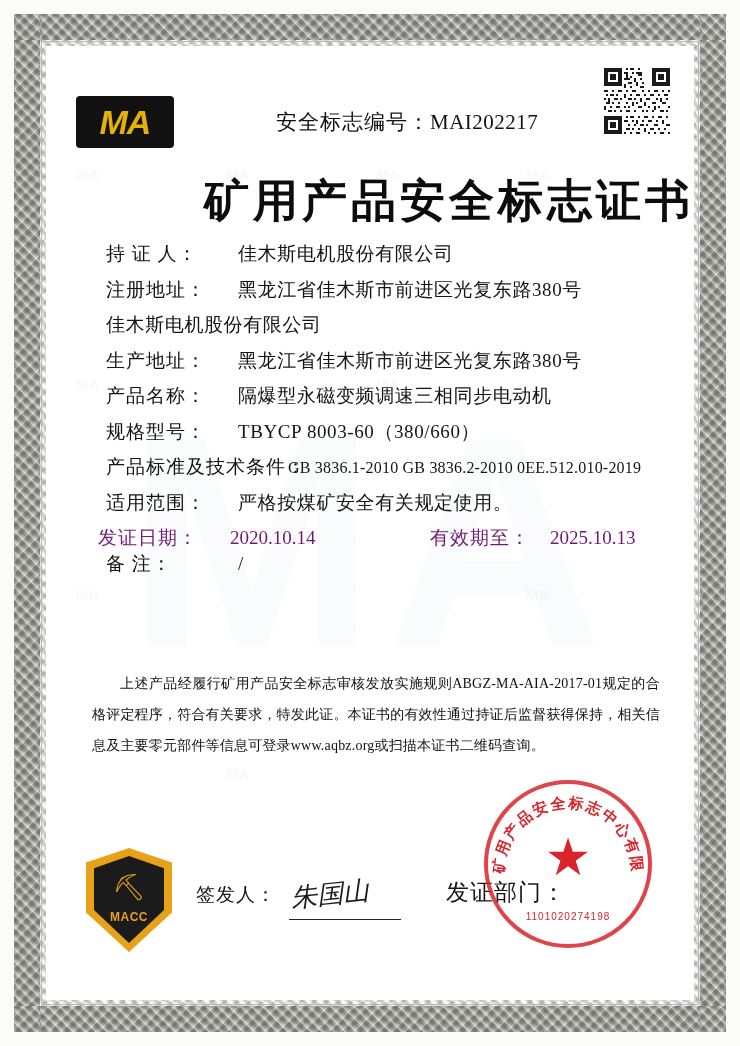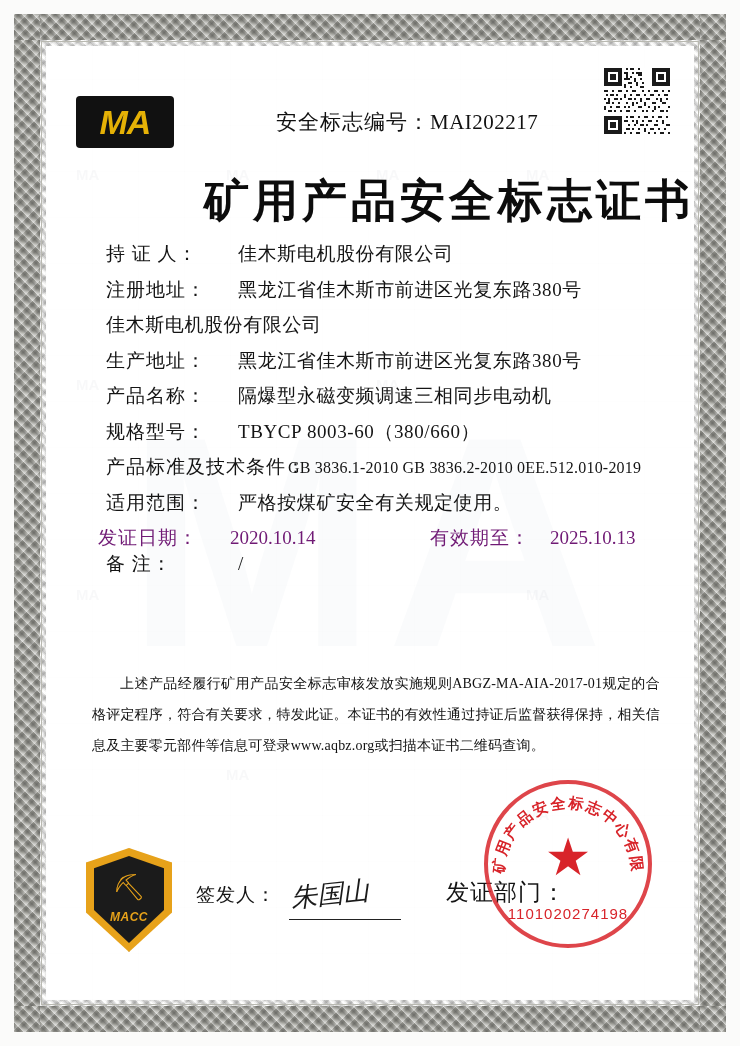--- a/index.html
+++ b/index.html
@@ -284,21 +284,20 @@
   .macc-text {
     position: absolute;
     left: 0; right: 0;
     bottom: 28px;
     text-align: center;
     font-family: "Liberation Sans", sans-serif;
     font-weight: bold;
     font-size: 12px;
     color: #e7a21a;
     letter-spacing: 0.5px;
-    font-style: italic;
   }
 
   .sign-label {
     position: absolute;
     left: 150px;
     bottom: 52px;
     font-size: 19px;
     color: #141414;
     letter-spacing: 1px;
   }
@@ -353,21 +352,21 @@
     color: #d8242a;
     line-height: 1;
     font-family: "DejaVu Sans", sans-serif;
   }
   .seal-bottom-text {
     position: absolute;
     left: 0;
     right: 0;
     bottom: 26px;
     text-align: center;
-    font-size: 15px;
+    font-size: 10px;
     color: #d8242a;
     letter-spacing: 1px;
     font-family: "Liberation Sans", sans-serif;
   }
   .seal-arc {
     position: absolute;
     inset: 0;
   }
   .seal-arc text {
     fill: #d8242a;

